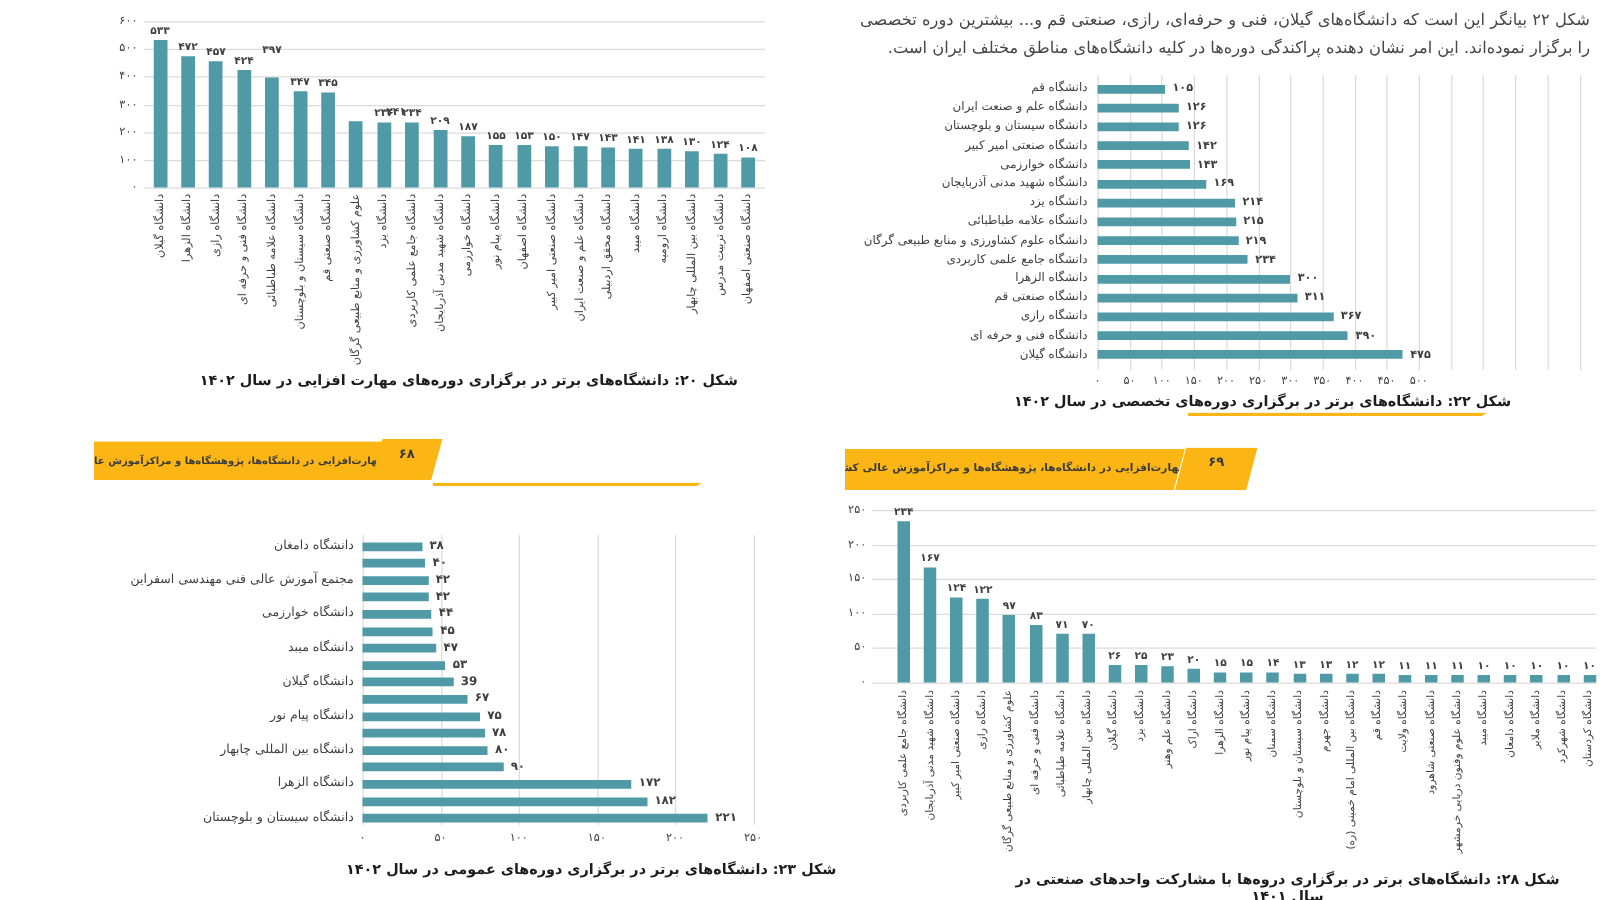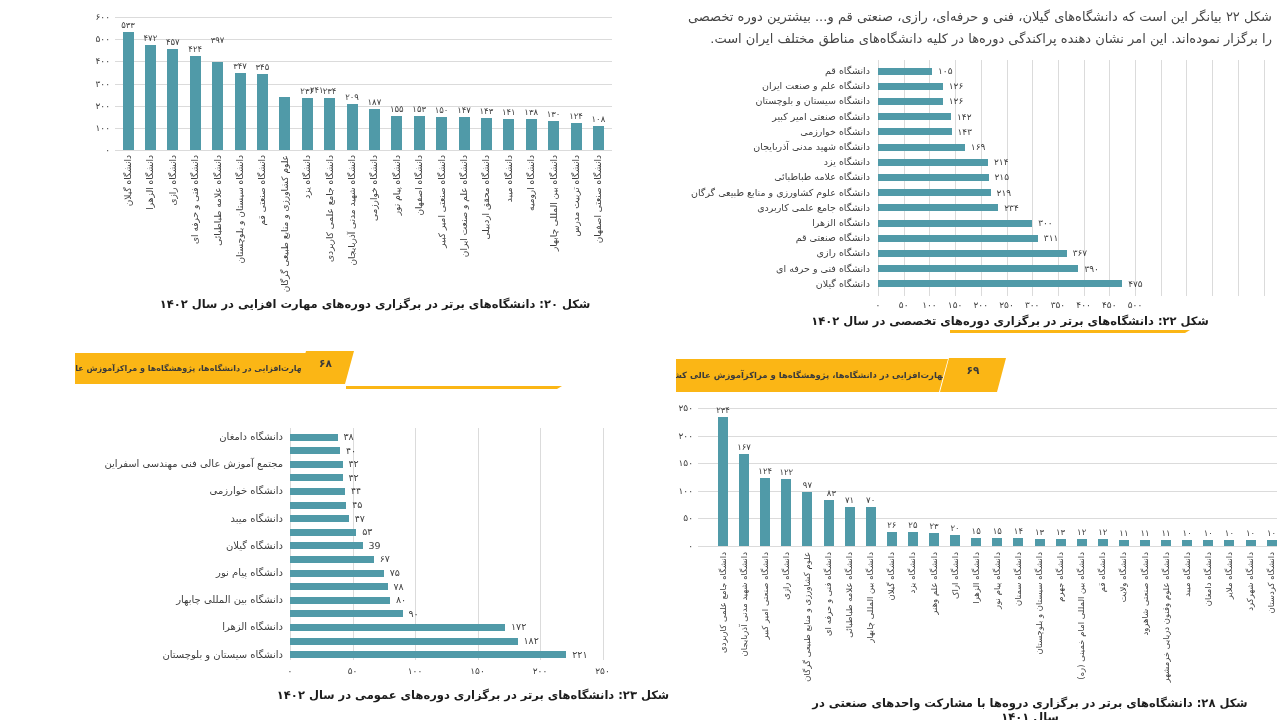--- a/index.html
+++ b/index.html
@@ -3,22 +3,22 @@
 <meta charset="utf-8">
 <style>
   html,body{margin:0;padding:0;background:#ffffff;}
   #page{position:relative;width:1280px;height:720px;background:#fff;overflow:hidden;
         font-family:"DejaVu Sans",sans-serif;}
   .abs{position:absolute;}
   .grid{position:absolute;background:#DBDBDB;}
   .bar{position:absolute;}
   .vtick{position:absolute;text-align:right;font-size:9px;color:#3f3f3f;line-height:10px;direction:rtl;}
   .htick{position:absolute;text-align:center;font-size:9px;color:#3f3f3f;line-height:10px;direction:rtl;}
-  .vlab{position:absolute;text-align:center;color:#3f3f3f;line-height:10px;direction:rtl;}
-  .hlab{position:absolute;color:#3f3f3f;line-height:10px;direction:rtl;text-align:right;white-space:nowrap;}
+  .vlab{position:absolute;text-align:center;color:#3f3f3f;line-height:10px;direction:rtl;font-weight:bold;}
+  .hlab{position:absolute;color:#3f3f3f;line-height:10px;direction:rtl;text-align:right;white-space:nowrap;font-weight:bold;}
   .hcat{position:absolute;direction:rtl;text-align:right;color:#3f3f3f;line-height:11px;white-space:nowrap;}
   .vcat{position:absolute;direction:rtl;text-align:right;color:#3f3f3f;white-space:nowrap;
         transform:rotate(-90deg);transform-origin:top right;}
   .caption{position:absolute;direction:rtl;text-align:center;font-weight:bold;
            font-size:11.5px;color:#1c1c1c;}
   .para{position:absolute;direction:rtl;text-align:justify;font-size:13px;line-height:21.5px;color:#454545;}
   .banner-text{position:absolute;direction:rtl;text-align:center;font-weight:bold;font-size:8px;
                color:#3a3a3a;white-space:nowrap;
                clip-path:polygon(0 0,100% 0,calc(100% - 9px) 100%,0 100%);}
   .banner-num{position:absolute;direction:rtl;text-align:center;font-weight:bold;font-size:10.5px;color:#3a3a3a;
@@ -288,21 +288,21 @@
         <div class="bar" style="left: 100.2px; top: 82.552px; width: 10px; height: 68.448px; background: rgb(80, 154, 168);"></div>
         <div class="vlab" style="left: 88.2px; top: 70.552px; width: 34px; font-size: 8.5px;">۱۲۴</div>
         <div class="vcat" style="left: -49.3px; top: 157px; width: 150px; height: 9px; line-height: 9px; font-size: 8.5px;">دانشگاه صنعتی امیر کبیر</div>
         <div class="bar" style="left: 121.3px; top: 83.656px; width: 10px; height: 67.344px; background: rgb(80, 154, 168);"></div>
         <div class="vlab" style="left: 109.3px; top: 71.656px; width: 34px; font-size: 8.5px;">۱۲۲</div>
         <div class="vcat" style="left: -28.2px; top: 157px; width: 150px; height: 9px; line-height: 9px; font-size: 8.5px;">دانشگاه رازی</div>
         <div class="bar" style="left: 142.4px; top: 97.456px; width: 10px; height: 53.544px; background: rgb(80, 154, 168);"></div>
         <div class="vlab" style="left: 130.4px; top: 85.456px; width: 34px; font-size: 8.5px;">۹۷</div>
         <div class="vcat" style="left: -7.1px; top: 157px; width: 150px; height: 9px; line-height: 9px; font-size: 8.5px;">علوم کشاورزی و منابع طبیعی گرگان</div>
         <div class="bar" style="left: 163.5px; top: 105.184px; width: 10px; height: 45.816px; background: rgb(80, 154, 168);"></div>
-        <div class="vlab" style="left: 142px; top: 93.184px; width: 34px; font-size: 8.5px; text-align: right;">۸۳</div>
+        <div class="vlab" style="left: 152px; top: 93.184px; width: 34px; font-size: 8.5px;">۸۳</div>
         <div class="vcat" style="left: 14px; top: 157px; width: 150px; height: 9px; line-height: 9px; font-size: 8.5px;">دانشگاه فنی و حرفه ای</div>
         <div class="bar" style="left: 184.6px; top: 111.808px; width: 10px; height: 39.192px; background: rgb(80, 154, 168);"></div>
         <div class="vlab" style="left: 172.6px; top: 99.808px; width: 34px; font-size: 8.5px;">۷۱</div>
         <div class="vcat" style="left: 35.1px; top: 157px; width: 150px; height: 9px; line-height: 9px; font-size: 8.5px;">دانشگاه علامه طباطبائی</div>
         <div class="bar" style="left: 205.7px; top: 112.36px; width: 10px; height: 38.64px; background: rgb(80, 154, 168);"></div>
         <div class="vlab" style="left: 193.7px; top: 100.36px; width: 34px; font-size: 8.5px;">۷۰</div>
         <div class="vcat" style="left: 56.2px; top: 157px; width: 150px; height: 9px; line-height: 9px; font-size: 8.5px;">دانشگاه بین المللی چابهار</div>
         <div class="bar" style="left: 226.8px; top: 136.648px; width: 10px; height: 14.352px; background: rgb(80, 154, 168);"></div>
         <div class="vlab" style="left: 214.8px; top: 124.648px; width: 34px; font-size: 8.5px;">۲۶</div>
         <div class="vcat" style="left: 77.3px; top: 157px; width: 150px; height: 9px; line-height: 9px; font-size: 8.5px;">دانشگاه گیلان</div>

